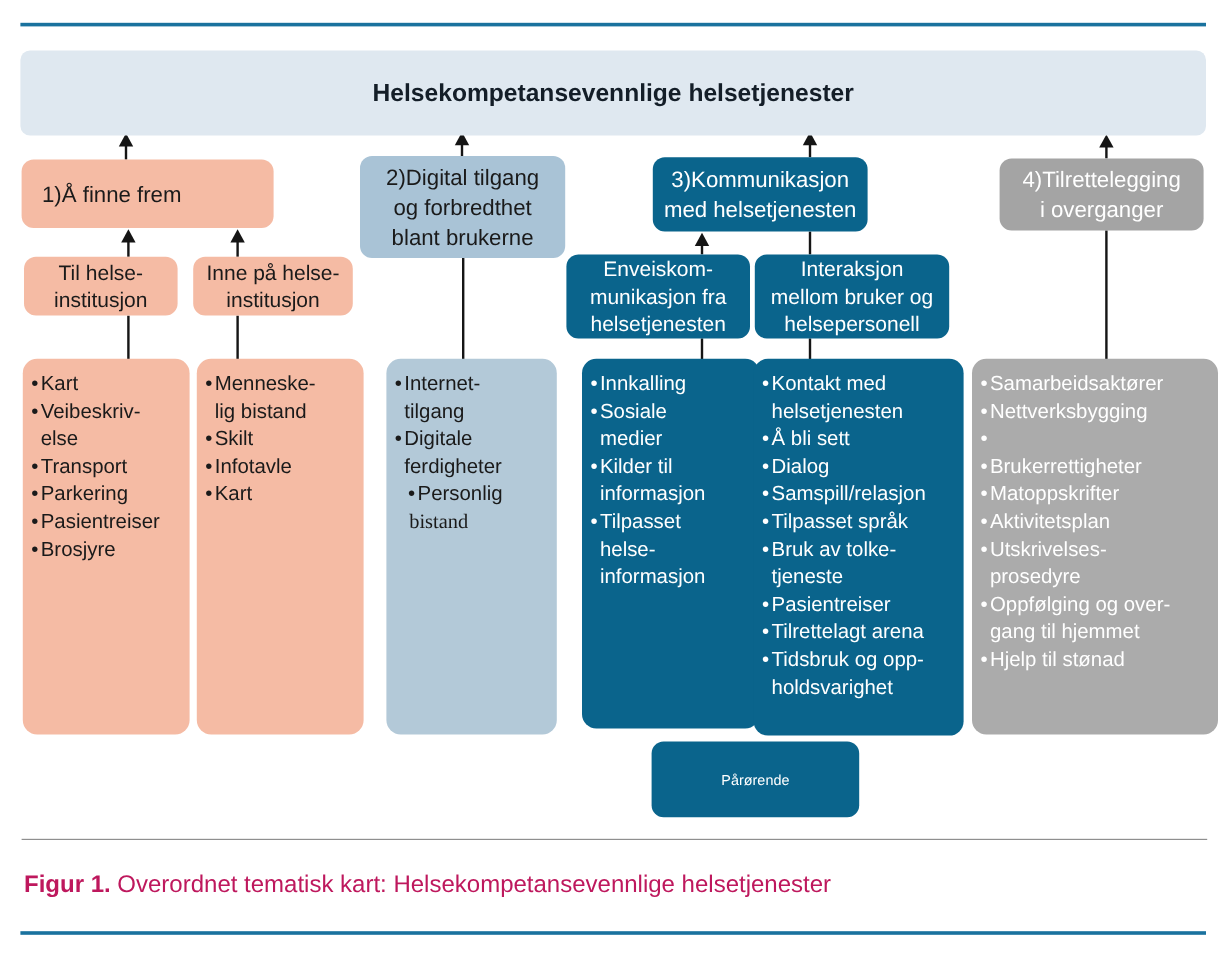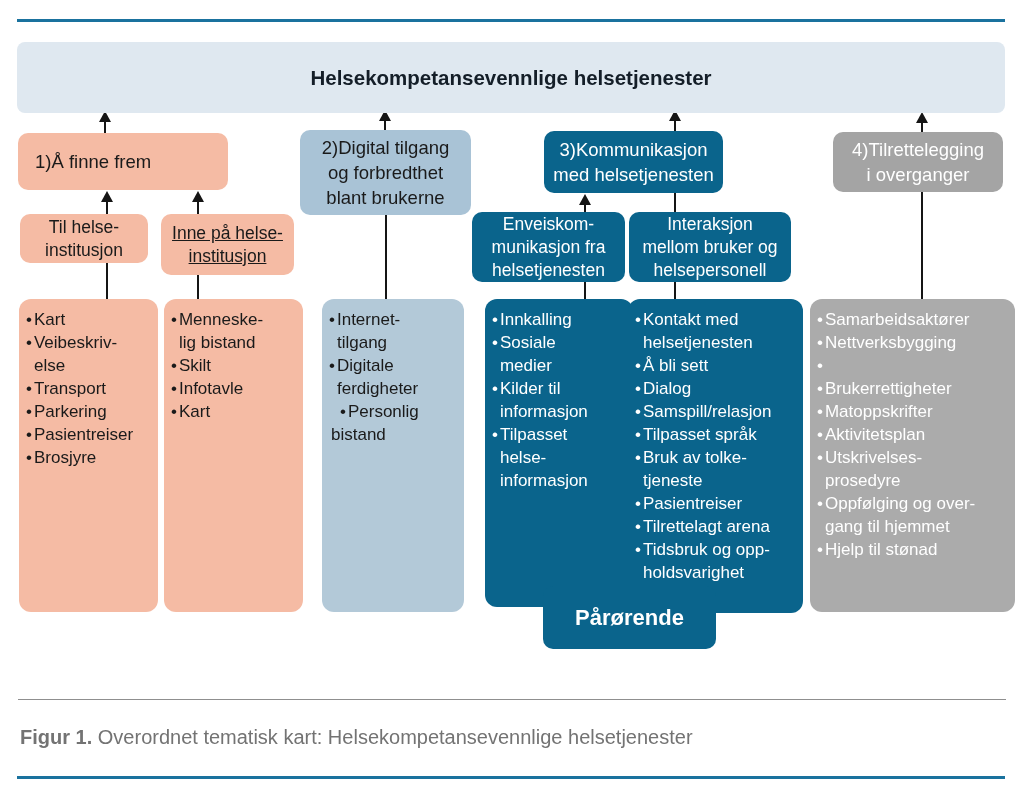--- a/index.html
+++ b/index.html
@@ -20,26 +20,26 @@
   .steel-light{background:var(--steel-list);color:#1a1a1a;}
   .teal{background:var(--teal);color:#ffffff;}
   .grayh{background:var(--gray-header);color:#ffffff;}
   .grayl{background:var(--gray-list);color:#ffffff;}
   .list{position:absolute;border-radius:12px;padding:9px 3px 0 7px;
         font-size:17px;line-height:23px;}
   .item{display:flex;}
   .item .bullet{flex:0 0 auto;margin-right:2px;}
   .item .txt{white-space:pre-line;}
   .item.shifted{margin-left:11px;}
-  .item.nobullet{margin-left:2px;}
+  .item.nobullet{margin-left:12px;font-family:Liberation Serif, serif;}
   .vline{position:absolute;width:2px;background:#151515;}
   .ahead{position:absolute;width:0;height:0;
          border-left:6.5px solid transparent;border-right:6.5px solid transparent;
          border-bottom:11px solid #151515;}
-  .caption{position:absolute;font-size:20px;color:#737373;}
+  .caption{position:absolute;font-size:20px;color:#be185d;}
   .caption b{font-weight:bold;}
 </style>
 </head>
 <body>
 
 <div class="stage">
 
   <div class="rule" style="left:17px;top:19px;width:988px;"></div>
 
   <div class="ahead" style="left:99px;top:111px;"></div>
@@ -72,21 +72,21 @@
   <div class="box hdr steel" style="left:300px;top:130px;width:171px;height:85px;">2)Digital tilgang
 og forbredthet
 blant brukerne</div>
   <div class="box hdr teal" style="left:544px;top:131px;width:179px;height:62px;">3)Kommunikasjon
 med helsetjenesten</div>
   <div class="box hdr grayh" style="left:833px;top:132px;width:170px;height:60px;">4)Tilrettelegging
 i overganger</div>
 
   <div class="box sub salmon" style="left:20px;top:214px;width:128px;height:49px;">Til helse-
 institusjon</div>
-  <div class="box sub salmon" style="left:161px;top:214px;width:133px;height:61px;text-decoration:underline;">Inne på helse-
+  <div class="box sub salmon" style="left:161px;top:214px;width:133px;height:49px;">Inne på helse-
 institusjon</div>
   <div class="box sub teal" style="left:472px;top:212px;width:153px;height:70px;">Enveiskom-
 munikasjon fra
 helsetjenesten</div>
   <div class="box sub teal" style="left:629px;top:212px;width:162px;height:70px;">Interaksjon
 mellom bruker og
 helsepersonell</div>
 
   <div class="list salmon" style="left:19px;top:299px;width:129px;height:304px;">
       <div class="item">
@@ -249,21 +249,21 @@
         <span class="bullet">•</span>
         <span class="txt">Oppfølging og over-
 gang til hjemmet</span>
       </div>
       <div class="item">
         <span class="bullet">•</span>
         <span class="txt">Hjelp til stønad</span>
       </div>
     </div>
 
-  <div class="box teal" style="left:543px;top:586px;width:173px;height:63px;font-size:22px;font-weight:bold;">Pårørende</div>
+  <div class="box teal" style="left:543px;top:618px;width:173px;height:63px;font-size:12px;">Pårørende</div>
 
   <div class="hairline" style="left:18px;top:699px;width:988px;"></div>
 
   <div class="caption" style="left:20px;top:726px;width:984px;">
     <b>Figur 1.</b><span> Overordnet tematisk kart: Helsekompetansevennlige helsetjenester</span>
   </div>
 
   <div class="rule" style="left:17px;top:776px;width:988px;"></div>
 
 </div>

